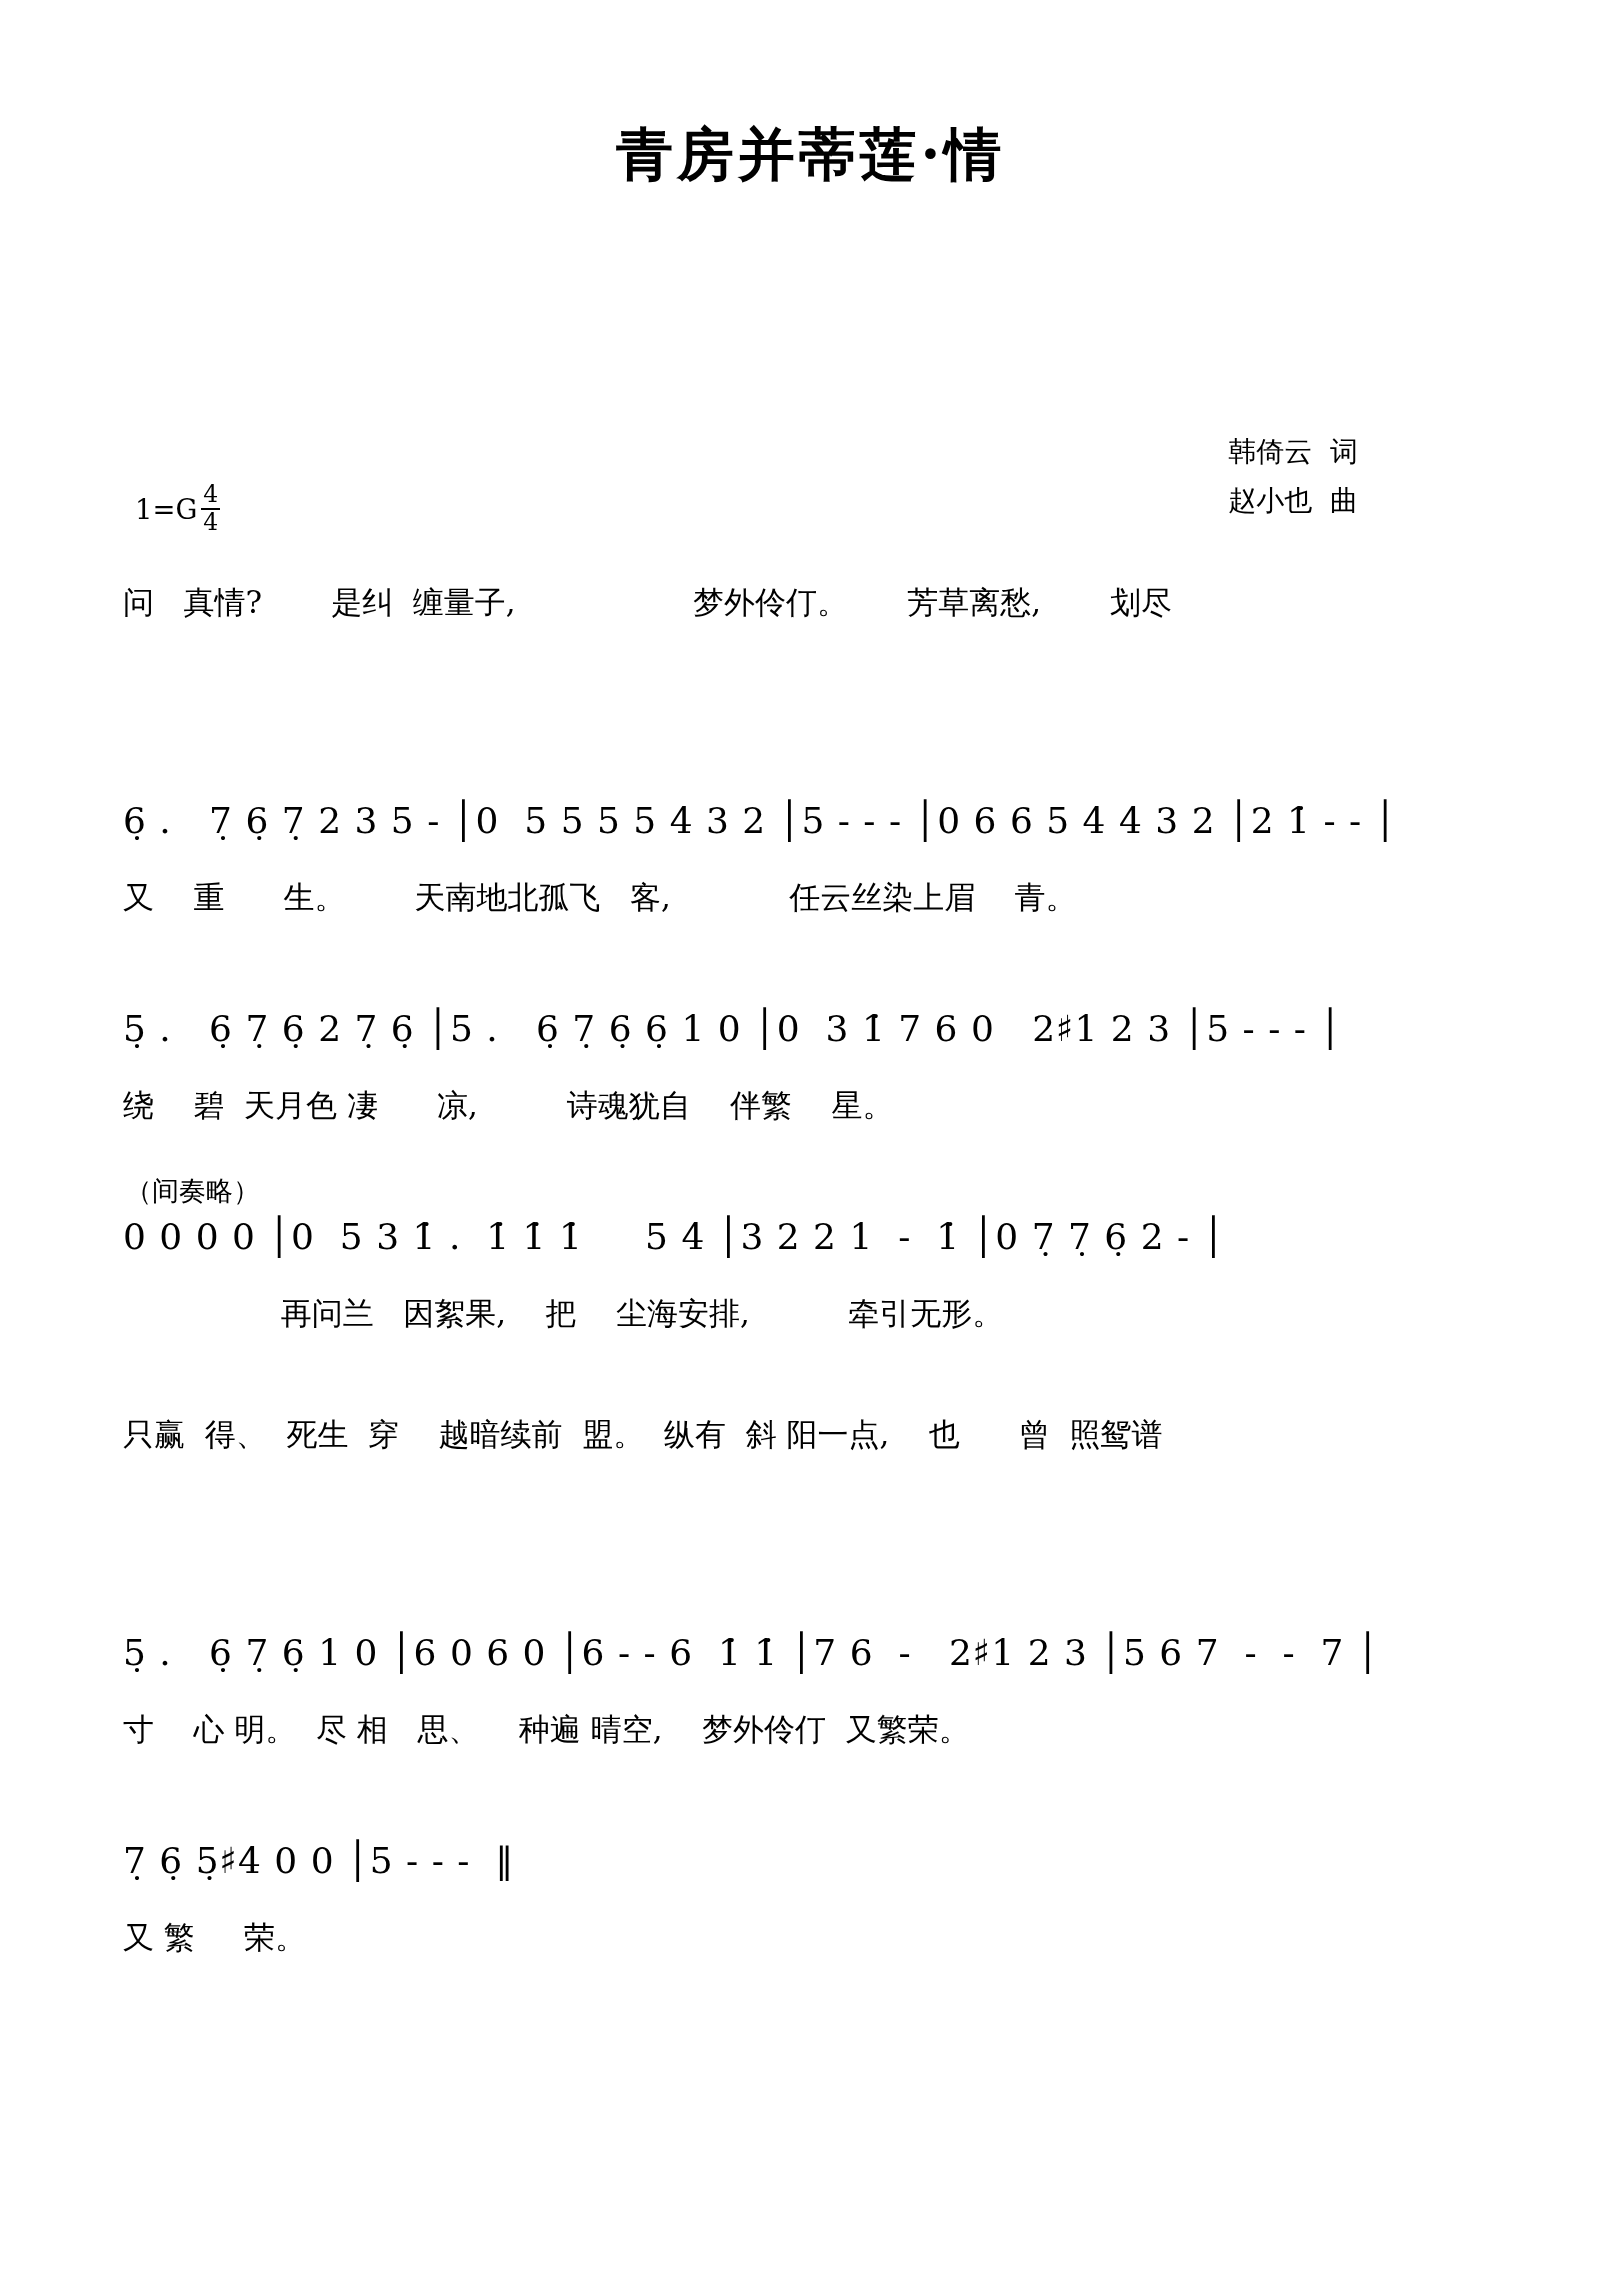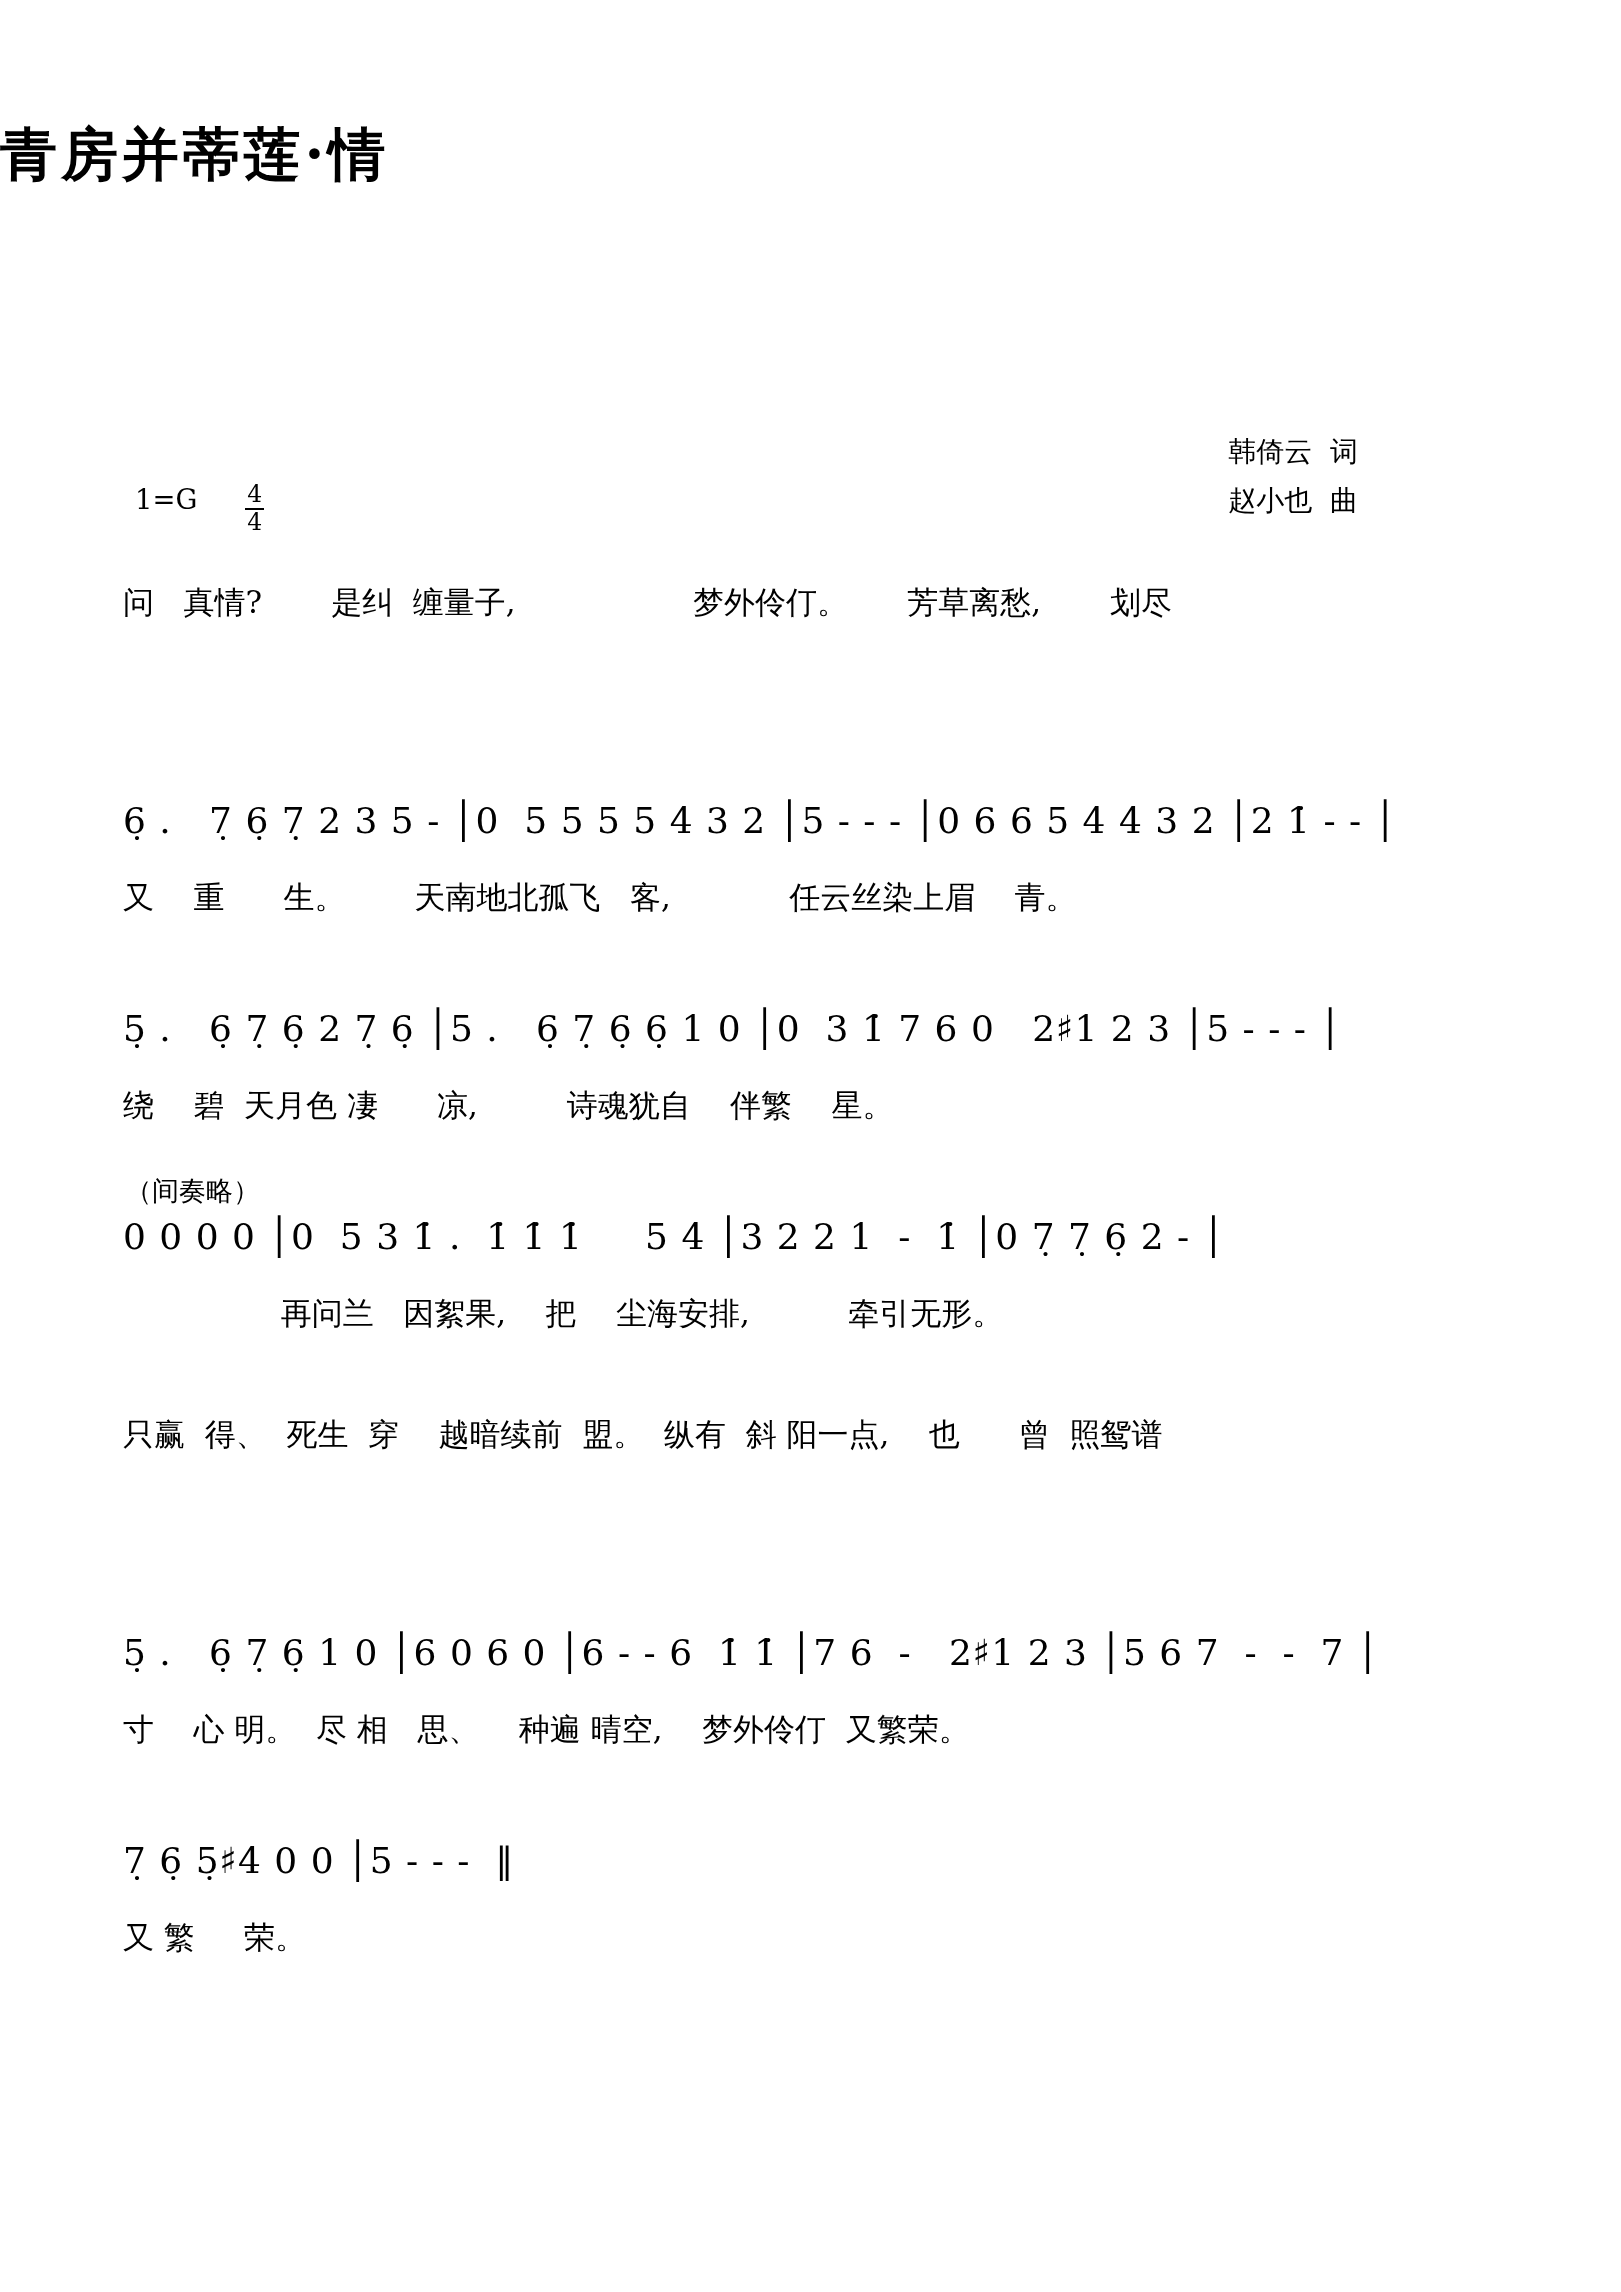--- a/index.html
+++ b/index.html
@@ -16,20 +16,21 @@
     overflow: hidden;
   }
   .sheet {
     position: relative;
     width: 1621px;
     height: 2293px;
     box-sizing: border-box;
     padding: 0;
   }
   .title {
+    text-align: center;
     font-family: "DejaVu Serif", "Liberation Serif", serif;
     font-size: 57px;
     font-weight: 600;
     letter-spacing: 3.9px;
     margin-top: 123px;
     line-height: 1.1;
   }
   .credits {
     position: absolute;
     top: 304px;
@@ -42,22 +43,21 @@
   .credit-line {
     white-space: pre;
   }
   .keysig {
     position: absolute;
     top: 361px;
     left: 135px;
     font-family: "DejaVu Serif", "Liberation Serif", serif;
     font-size: 27.4px;
     display: flex;
-    align-items: flex-start;
-    gap: 44px;
+    align-items: center;
   }
   .keysig .frac {
     display: inline-flex;
     flex-direction: column;
     align-items: center;
     line-height: 1;
     margin-left: 3.9px;
     font-size: 23.5px;
     position: relative;
     top: -1px;

